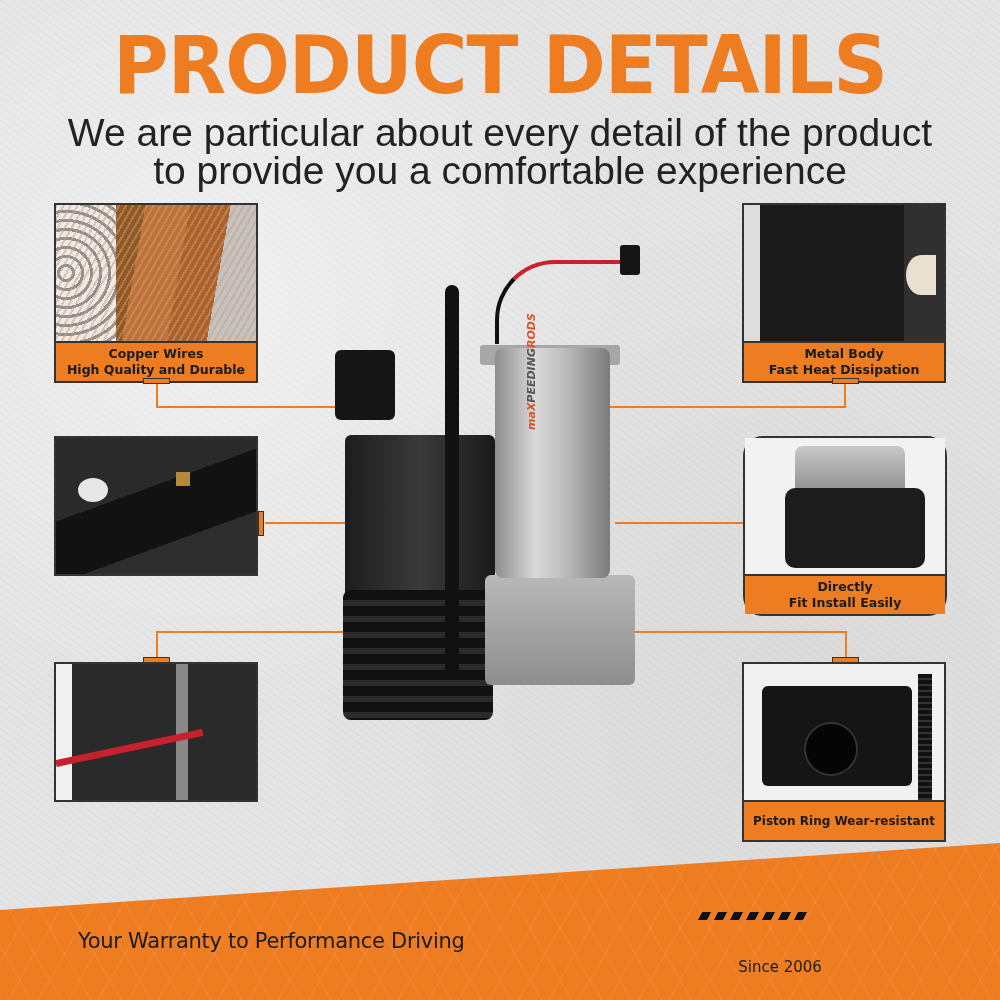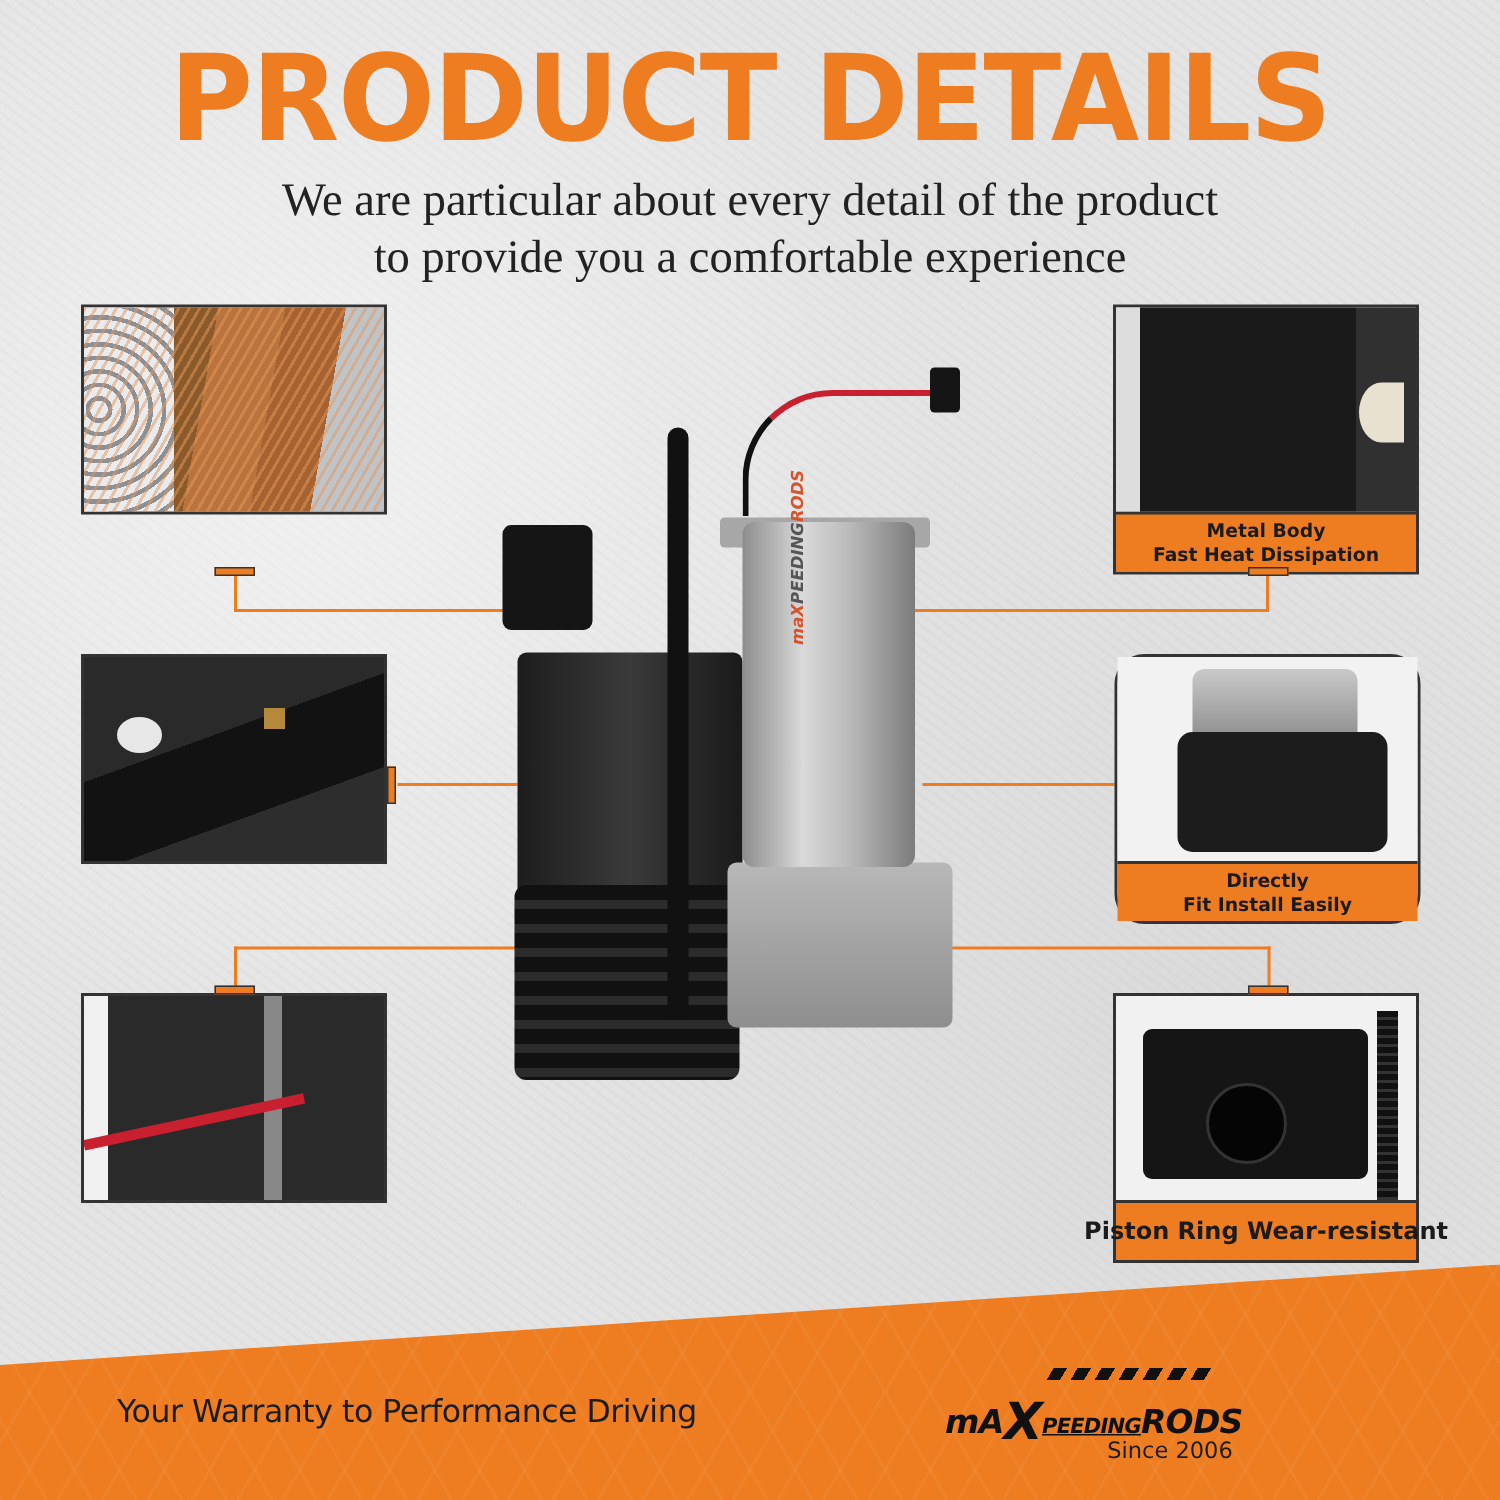--- a/index.html
+++ b/index.html
@@ -9,28 +9,28 @@
       radial-gradient(circle at 20% 30%, rgba(255,255,255,0.5) 0, transparent 40%),
       radial-gradient(circle at 80% 70%, rgba(200,200,200,0.35) 0, transparent 45%),
       repeating-linear-gradient(37deg, rgba(0,0,0,0.025) 0 2px, transparent 2px 6px),
       repeating-linear-gradient(-53deg, rgba(255,255,255,0.05) 0 1px, transparent 1px 5px),
       #e4e4e4;
   }
   .title { position:absolute; left:0; width:1000px; top:28px; text-align:center;
     font-family:"DejaVu Sans", sans-serif; font-weight:900; font-size:76px; line-height:76px;
     color:#EE7D22; letter-spacing:-1px; transform:scaleY(1.05); }
   .subtitle { position:absolute; left:0; width:1000px; top:114px; text-align:center;
-    font-family:Liberation Serif, serif; font-size:31px; line-height:38px; color:#222; }
+    font-family:Liberation Sans, sans-serif; font-size:39px; line-height:38px; color:#222; }
 
   .panel { position:absolute; width:204px; border:2px solid #333; box-sizing:border-box; background:#eee; }
   .panel .photo { height:136px; position:relative; overflow:hidden; }
   .panel .label { background:#EE7D22; border-top:2px solid #333; height:38px; display:flex;
     flex-direction:column; justify-content:center; align-items:center;
     font-family:"DejaVu Sans", sans-serif; font-weight:bold; font-size:12.5px; line-height:16px; color:#1b1b1b; text-align:center; white-space:nowrap; }
-  .panel .label.single { font-size:16px;align-items:center; }
+  .panel .label.single { font-size:12px;align-items:center; }
   .tab { position:absolute; background:#EE7D22; border:1.5px solid #333; box-sizing:border-box; }
   .line { position:absolute; background:#EE7D22; }
 
   
   .ph-copper { background:linear-gradient(100deg,#cfd3d6 0 18%,#8b5a2b 18% 40%,#b8743c 40% 60%,#a66231 60% 78%,#bfc4c8 78%); }
   .ph-copper::before { content:""; position:absolute; left:0; top:0; width:60px; height:136px;
     background:repeating-radial-gradient(circle at 10px 68px,#e9ecef 0 6px,#8a9096 6px 9px); }
   .ph-copper::after { content:""; position:absolute; inset:0;
     background:repeating-linear-gradient(120deg,rgba(230,150,90,0.5) 0 2px,transparent 2px 6px); }
   .ph-dark { background:linear-gradient(160deg,#2a2a2a 0 40%,#121212 40% 70%,#2d2d2d 70%); }
@@ -94,20 +94,24 @@
 <div class="line" style="left:608px;top:406px;width:238px;height:2px;"></div>
 <div class="line" style="left:265px;top:522px;width:80px;height:2px;"></div>
 <div class="line" style="left:615px;top:522px;width:128px;height:2px;"></div>
 <div class="line" style="left:156px;top:631px;width:2px;height:28px;"></div>
 <div class="line" style="left:156px;top:631px;width:190px;height:2px;"></div>
 <div class="line" style="left:845px;top:631px;width:2px;height:28px;"></div>
 <div class="line" style="left:617px;top:631px;width:230px;height:2px;"></div>
 
 <div class="panel" style="left:54px;top:203px;">
   <div class="photo ph-copper"></div>
+  <div class="label">
+    <div>Copper Wires</div>
+    <div>High Quality and Durable</div>
+  </div>
 </div>
 <div class="tab" style="left:143px;top:378px;width:27px;height:6px;"></div>
 
 <div class="panel" style="left:742px;top:203px;">
   <div class="photo ph-metal">
       <div class="fan"></div>
     </div>
   <div class="label">
     <div>Metal Body</div>
     <div>Fast Heat Dissipation</div>
@@ -163,15 +167,14 @@
   <div class="p-cap"></div>
   <div class="p-cyl"></div>
   <div class="p-hose"></div>
   <div class="p-brand"><span>maX</span><b>PEEDING</b><span>RODS</span></div>
 </div>
 
 <div class="footer"></div>
 <div class="tagline">Your Warranty to Performance Driving</div>
 <div class="logo">
   <div class="logo-flag"></div>
-  <div class="logo-text"><span>mA</span><span class="x">X</span><span class="small">PEEDING</span><span>RODS</span></div>
 </div>
 <div class="since">Since 2006</div>
 
 </body></html>

